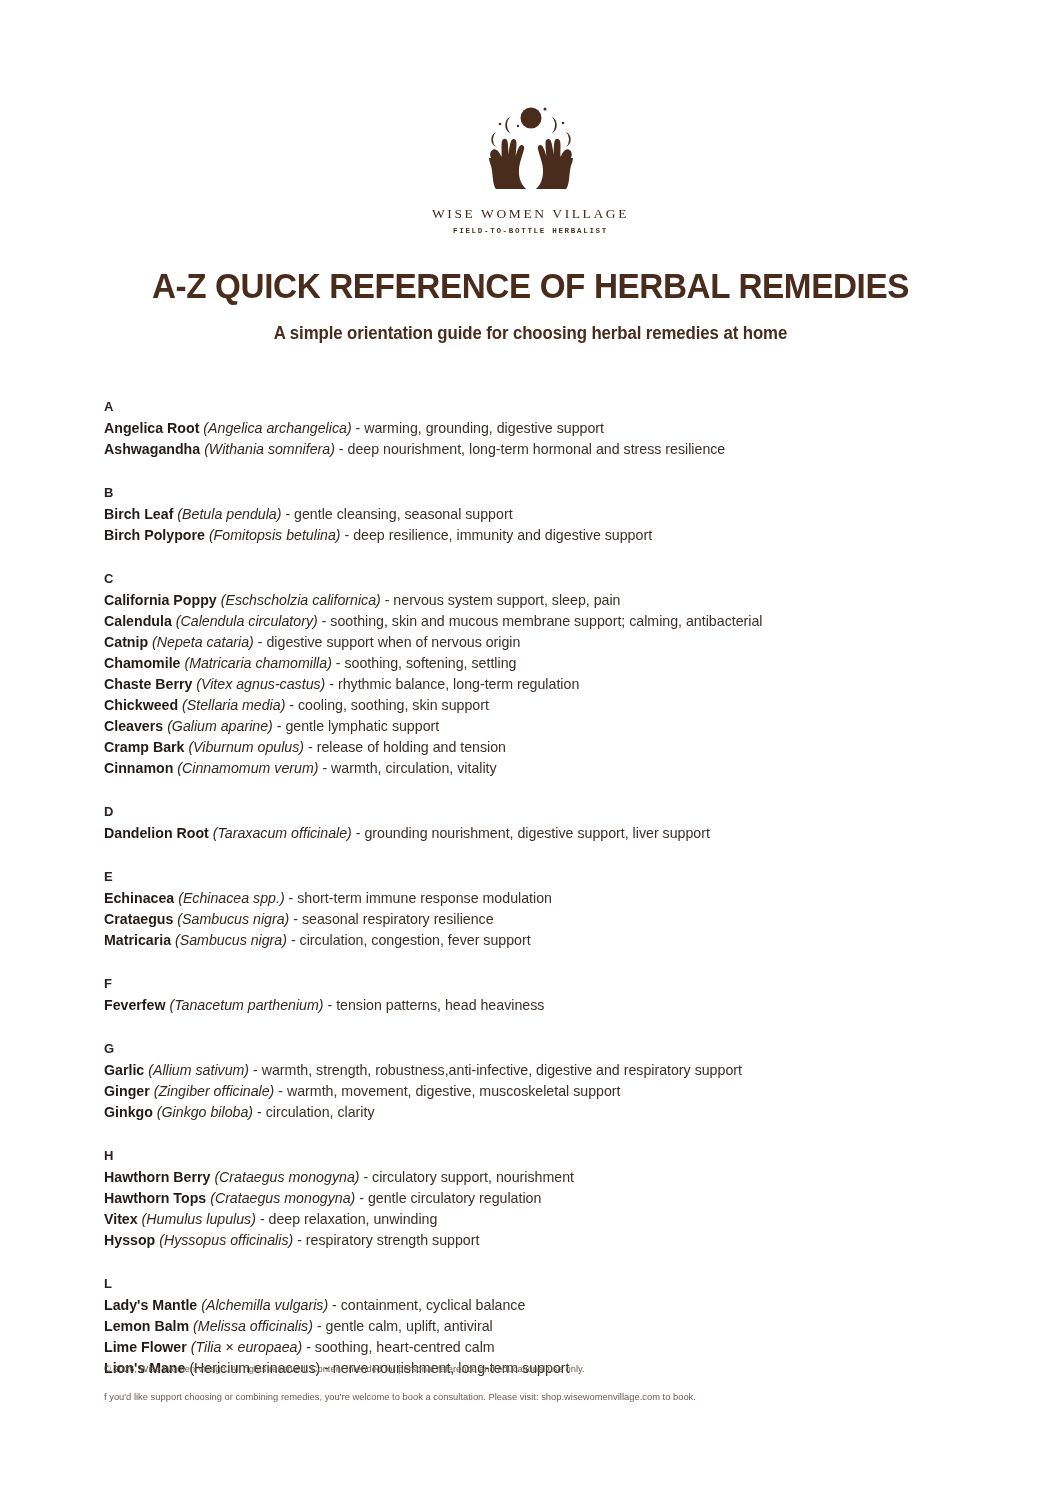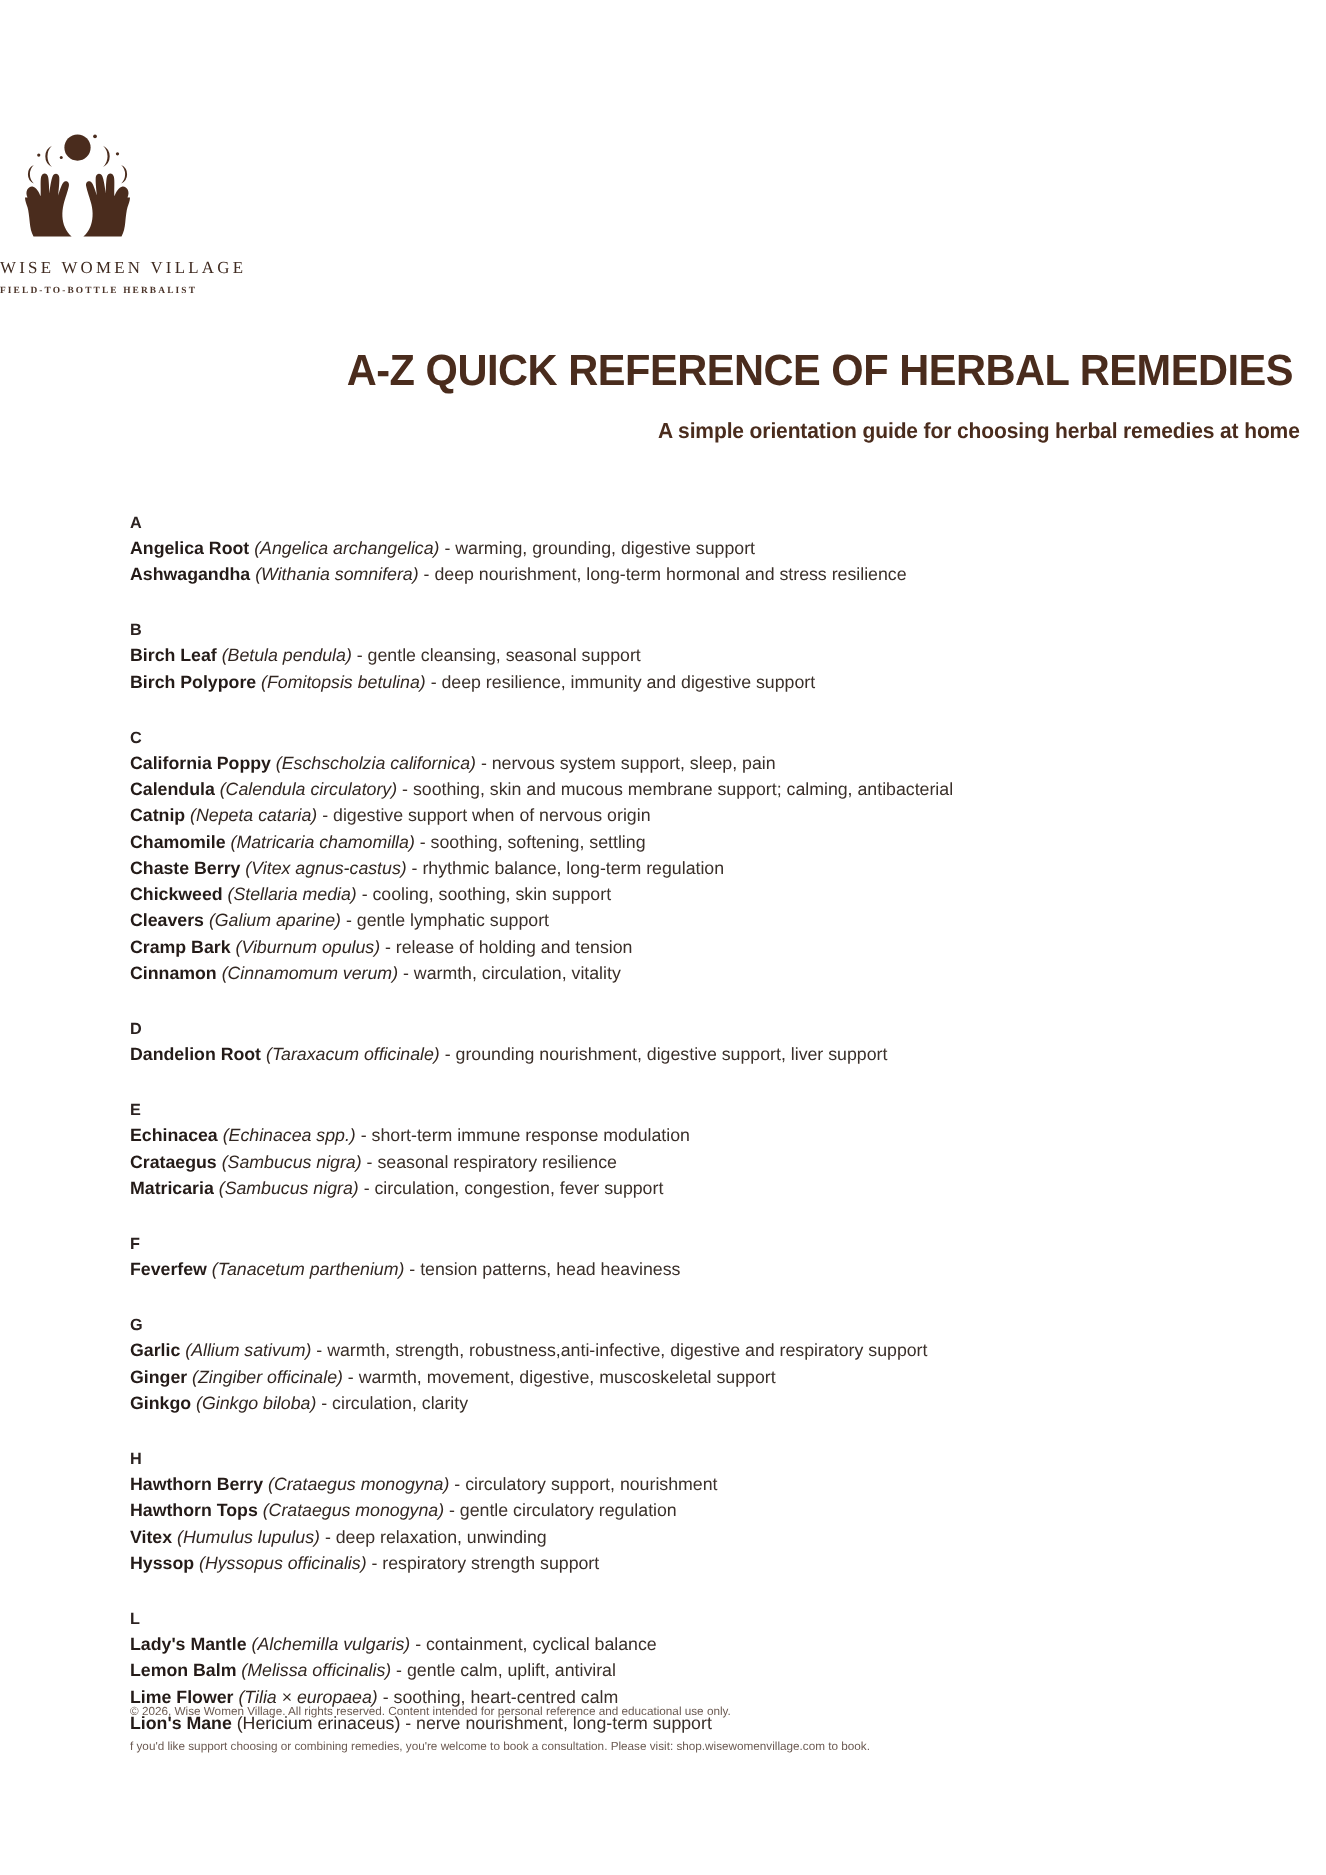--- a/index.html
+++ b/index.html
@@ -15,51 +15,51 @@
     color: #2b2220;
     overflow: hidden;
   }
 
   
   .logo-block {
     width: 100%;
     padding-top: 96px;
     display: flex;
     flex-direction: column;
-    align-items: flex-start;
+    align-items: center;
   }
   .logo-mark {
     width: 124px;
     height: 104px;
     display: block;
   }
   .logo-wordmark {
     margin-top: 6px;
     font-family: "Liberation Serif", serif;
     font-size: 13.5px;
     letter-spacing: 2.6px;
     color: #3f2a20;
     text-align: center;
     white-space: nowrap;
   }
   .logo-tagline {
     margin-top: 5px;
-    font-family: Liberation Serif, serif;
+    font-family: Liberation Mono, monospace;
     font-size: 7.5px;
     font-weight: bold;
     letter-spacing: 1.7px;
     color: #4a3328;
     text-align: center;
     white-space: nowrap;
   }
 
   
   .title-block {
-    margin-top: 42px;
-    text-align: right;
+    margin-top: 32px;
+    text-align: center;
   }
   .doc-title {
     font-family: "Liberation Sans Narrow", "Liberation Sans", sans-serif;
     font-size: 35px;
     font-weight: bold;
     letter-spacing: -0.4px;
     color: #4a2c1d;
     transform: scaleX(0.95);
     margin: 0;
     line-height: 1.1;

